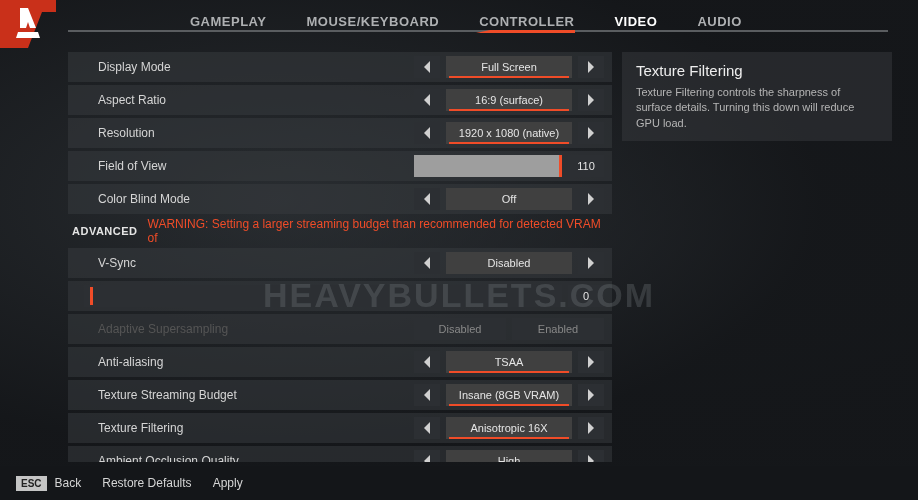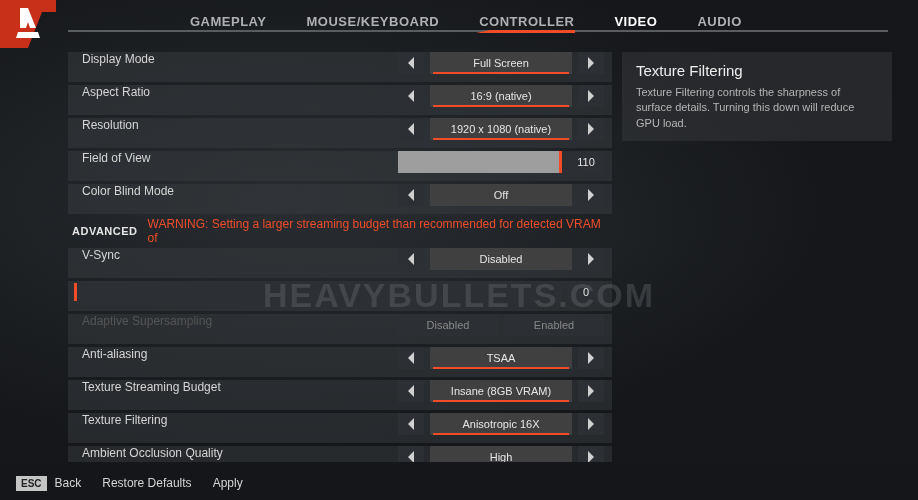--- a/index.html
+++ b/index.html
@@ -52,25 +52,26 @@
   border-right: 14px solid #f04c28;
   border-top: 3px solid transparent;
   height: 0;
 }
 .content {
   position: absolute; top: 52px; left: 68px;
   width: 544px; height: 410px;
   overflow: hidden;
 }
 .row {
-  display: flex; align-items: flex-start;
+  display: flex; align-items: center;
   height: 30px;
   background: rgba(55,58,62,0.55);
   margin-bottom: 3px;
   position: relative;
+  padding-left: 16px;
 }
 .row-label {
   flex: 0 0 330px;
   padding-left: 14px;
   font-size: 12px;
   color: #d5d5d5;
 }
 .row-controls {
   flex: 1;
   display: flex; align-items: center;
@@ -211,21 +212,21 @@
 
   <div class="row">
     <div class="row-label">Aspect Ratio</div>
     <div class="row-controls">
       <div class="arrow-btn">
           <svg viewBox="0 0 10 12">
             <path d="M8 0 L2 6 L8 12 Z"></path>
           </svg>
         </div>
       <div class="value-box">
-          <span>16:9 (native)</span>
+          <span>16:9 (surface)</span>
           <div class="redbar"></div>
         </div>
       <div class="arrow-btn">
           <svg viewBox="0 0 10 12">
             <path d="M2 0 L8 6 L2 12 Z"></path>
           </svg>
         </div>
     </div>
   </div>
 

